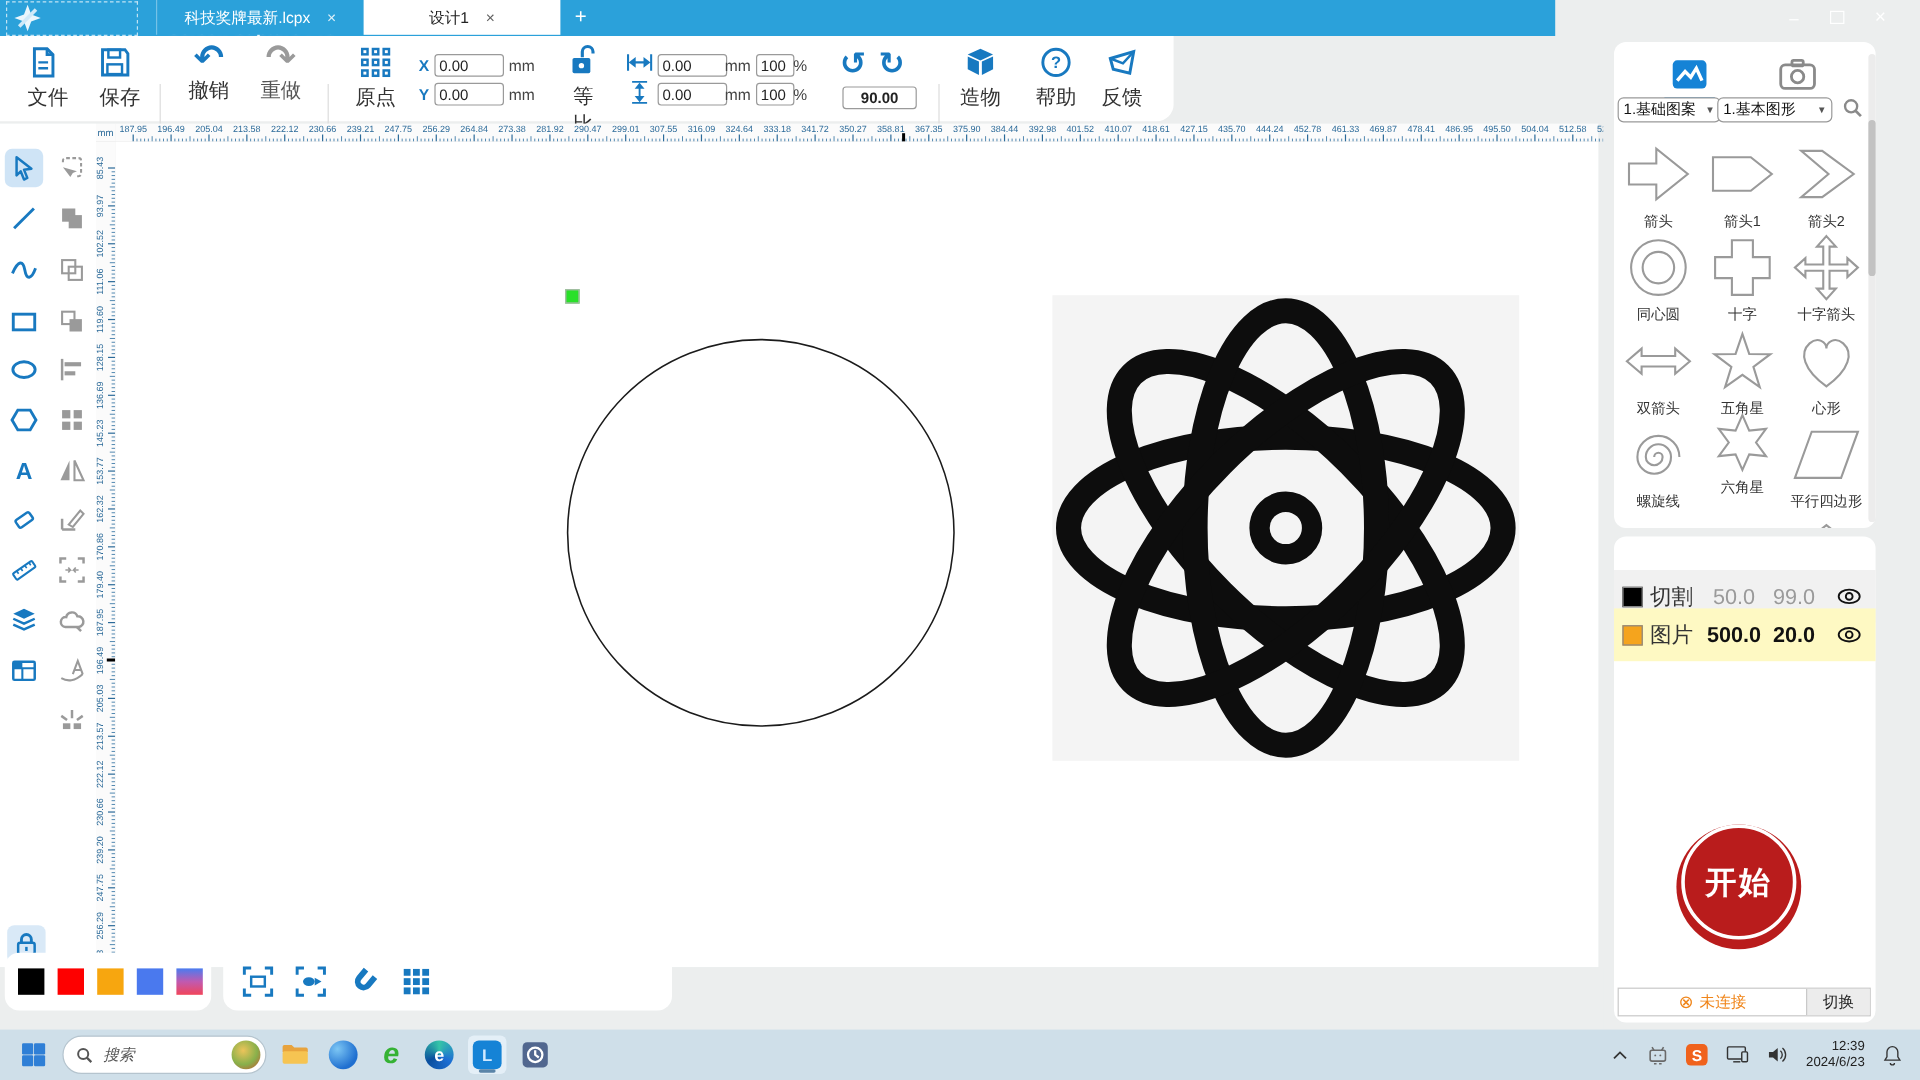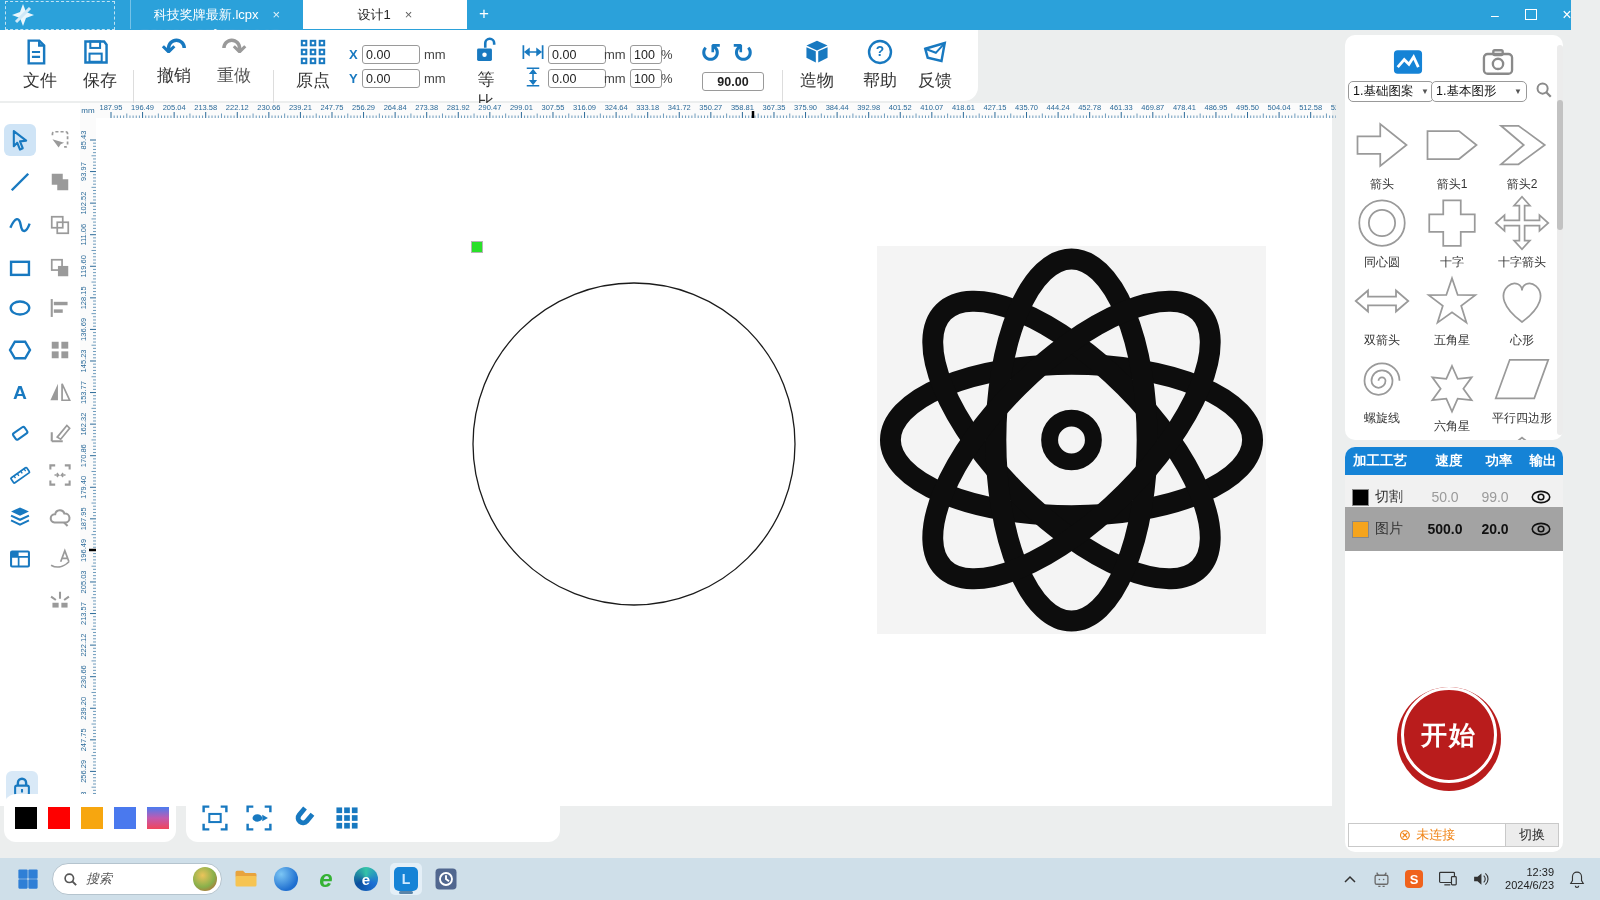--- a/index.html
+++ b/index.html
@@ -1,20 +1,20 @@
 <!DOCTYPE html>
 <html><head>
 <meta charset="utf-8">
 <style>
   html,body{margin:0;padding:0;}
   #app{position:relative;width:1600px;height:900px;background:#eceeee;overflow:hidden;
        font-family:"Liberation Sans","DejaVu Sans",sans-serif;color:#333;}
   .abs{position:absolute;}
   
-  #titlebar{left:0;top:0;width:1571px;height:30px;background:#2ba1da;}
+  #titlebar{left:0;top:0;width:1296px;height:30px;background:#2ba1da;}
   .tab{top:0;height:29px;display:flex;align-items:center;justify-content:center;font-size:13px;}
   .tab-close{margin-left:14px;font-size:13px;opacity:.85;cursor:pointer;}
   .winbtn{top:0;width:34px;height:29px;color:#fff;display:flex;align-items:center;justify-content:center;font-size:14px;}
   .wm{color:#fff;font-weight:bold;text-shadow:0 0 3px rgba(120,170,210,.9);pointer-events:none;}
   
   #toolcard{left:0;top:30px;width:978px;height:71px;background:#fff;border-radius:0 0 14px 0;}
   .tbtn-label{font-size:17px;color:#333;text-align:center;}
   .tdiv{width:1px;background:#ddd;top:40px;height:50px;}
   .tin{position:absolute;height:17px;border:1px solid #9a9a9a;border-radius:3px;font-size:12.5px;
        padding:0 3px;font-family:inherit;color:#222;background:#fff;}
@@ -40,21 +40,21 @@
   #rside{left:1336px;top:30px;width:264px;height:828px;background:#eceeee;}
   .rcard{position:absolute;background:#fff;border-radius:10px;}
   .dd{position:absolute;height:19px;border:1px solid #999;border-radius:5px;display:flex;align-items:center;
       font-size:12.5px;color:#111;padding:0 4px;justify-content:space-between;background:#fff;cursor:pointer;}
   .shape-cell{position:absolute;width:68px;text-align:center;cursor:pointer;}
   .shape-cell svg{display:block;margin:0 auto;}
   .shape-lbl{font-size:12px;color:#333;margin-top:3px;white-space:nowrap;}
   
   #prochead{position:absolute;left:0;top:0;width:218px;height:28px;background:#1583d6;border-radius:10px 10px 0 0;
             color:#fff;font-size:13.5px;font-weight:bold;display:flex;align-items:center;}
-  .prow{position:absolute;left:0;width:218px;height:44px;display:flex;align-items:center;font-size:14px;}
+  .prow{position:absolute;left:0;width:218px;height:44px;display:flex;align-items:center;font-size:18px;}
   .prow .csw{width:15px;height:15px;margin-left:7px;border:1px solid #888;}
   
   #startbtn{position:absolute;left:52px;top:240px;width:104px;height:104px;border-radius:50%;background:#b91c1c;
             display:flex;align-items:flex-start;justify-content:center;cursor:pointer;}
   #startbtn .inner{width:90px;height:90px;border-radius:50%;border:3px solid #fff;display:flex;align-items:center;
             justify-content:center;color:#fff;font-size:26px;font-weight:bold;letter-spacing:2px;}
   
   #connbar{position:absolute;left:3px;top:376px;width:209px;height:22px;border:1px solid #c9c9c9;background:#fff;
            display:flex;font-size:13px;align-items:stretch;}
   #connleft{flex:1;display:flex;align-items:center;justify-content:center;color:#f08519;cursor:default;}
@@ -1212,21 +1212,21 @@
             <path d="M32 56 C10 40 6 24 16 15 C24 8 32 14 32 20 C32 14 40 8 48 15 C58 24 54 40 32 56 Z" fill="none" stroke="#9a9a9a" stroke-width="2"></path>
           </svg>
       <div class="shape-lbl">心形</div>
     </div>
     <div class="shape-cell" style="left:3px;top:316px;">
       <svg width="56" height="56" viewBox="0 0 64 64">
             <path d="M52 34 a20 20 0 1 0 -40 0 a16 16 0 1 0 32 0 a12 12 0 1 0 -24 0 a8 8 0 1 0 16 0 a4 4 0 1 0 -8 0" fill="none" stroke="#9a9a9a" stroke-width="2"></path>
           </svg>
       <div class="shape-lbl">螺旋线</div>
     </div>
-    <div class="shape-cell" style="left:73px;top:324px;">
+    <div class="shape-cell" style="left:73px;top:304px;">
       <svg width="56" height="56" viewBox="0 0 64 64">
             <polygon points="32,8 38.5,22.7 54.5,21 45,34 54.5,47 38.5,45.3 32,60 25.5,45.3 9.5,47 19,34 9.5,21 25.5,22.7" fill="none" stroke="#9a9a9a" stroke-width="2"></polygon>
           </svg>
       <div class="shape-lbl">六角星</div>
     </div>
     <div class="shape-cell" style="left:143px;top:316px;">
       <svg width="56" height="56" viewBox="0 0 64 64">
             <polygon points="18,10 62,10 46,54 2,54" fill="none" stroke="#9a9a9a" stroke-width="2"></polygon>
           </svg>
       <div class="shape-lbl">平行四边形</div>
@@ -1242,39 +1242,33 @@
             <path d="M4 34 L32 12 L60 34" fill="none" stroke="#9a9a9a" stroke-width="2"></path>
           </svg>
     </div>
   </div>
 
   <div class="abs" style="left:221px;top:15px;width:6px;height:390px;background:#ececec;border-radius:3px;">
     <div style="position:absolute;left:0;top:55px;width:6px;height:130px;background:#c2c2c2;border-radius:3px;"></div>
   </div>
 
   <div class="rcard" style="left:9px;top:417px;width:218px;height:405px;">
-    <div id="prochead">
-      <span style="margin-left:8px;width:72px;">加工工艺</span>
-      <span style="width:48px;text-align:center;">速度</span>
-      <span style="width:52px;text-align:center;">功率</span>
-      <span style="width:36px;text-align:center;">输出</span>
-    </div>
     <div class="prow" style="top:28px;background:#f1f1f1;">
       <div class="csw" style="background: rgb(0, 0, 0);"></div>
       <span style="margin-left:6px;width:46px;">切割</span>
       <span style="width:48px;text-align:center;color:#9a9a9a;">50.0</span>
       <span style="width:52px;text-align:center;color:#9a9a9a;">99.0</span>
       <span style="width:40px;display:flex;justify-content:center;">
         <svg width="20" height="16" viewBox="0 0 64 48">
               <ellipse cx="32" cy="24" rx="28" ry="18" fill="none" stroke="#111" stroke-width="5"></ellipse>
               <circle cx="32" cy="24" r="9" fill="none" stroke="#111" stroke-width="5"></circle>
             </svg>
       </span>
     </div>
-    <div class="prow" style="top:60px;background:#a3a3a3;">
+    <div class="prow" style="top:60px;background:#fef9c3;">
       <div class="csw" style="background: rgb(245, 164, 29);"></div>
       <span style="margin-left:6px;width:46px;">图片</span>
       <span style="width:48px;text-align:center;font-weight:bold;color:#111;">500.0</span>
       <span style="width:52px;text-align:center;font-weight:bold;color:#111;">20.0</span>
       <span style="width:40px;display:flex;justify-content:center;">
         <svg width="20" height="16" viewBox="0 0 64 48">
               <ellipse cx="32" cy="24" rx="28" ry="18" fill="none" stroke="#111" stroke-width="5"></ellipse>
               <circle cx="32" cy="24" r="9" fill="none" stroke="#111" stroke-width="5"></circle>
             </svg>
       </span>

